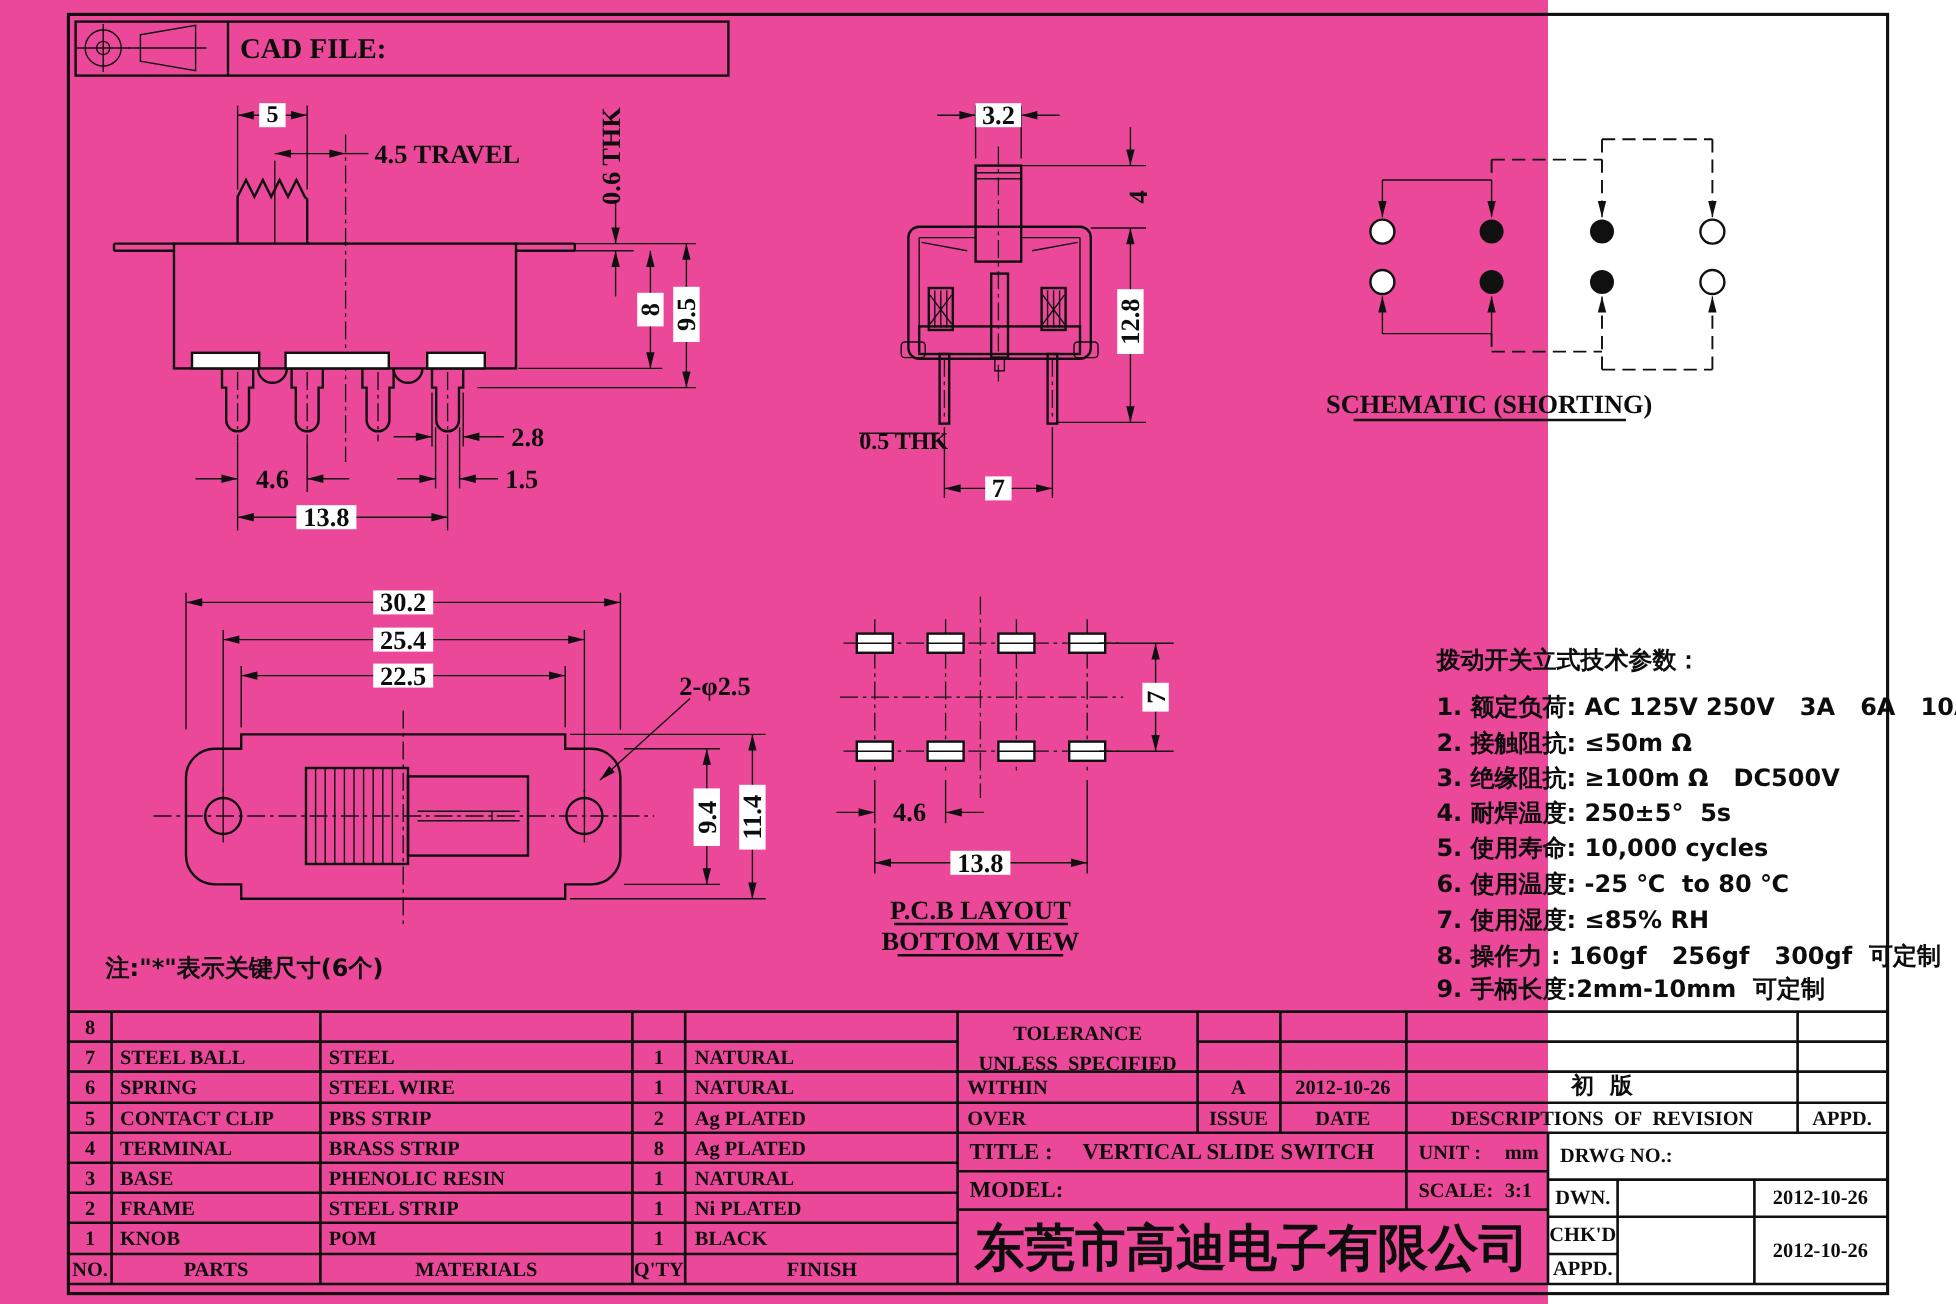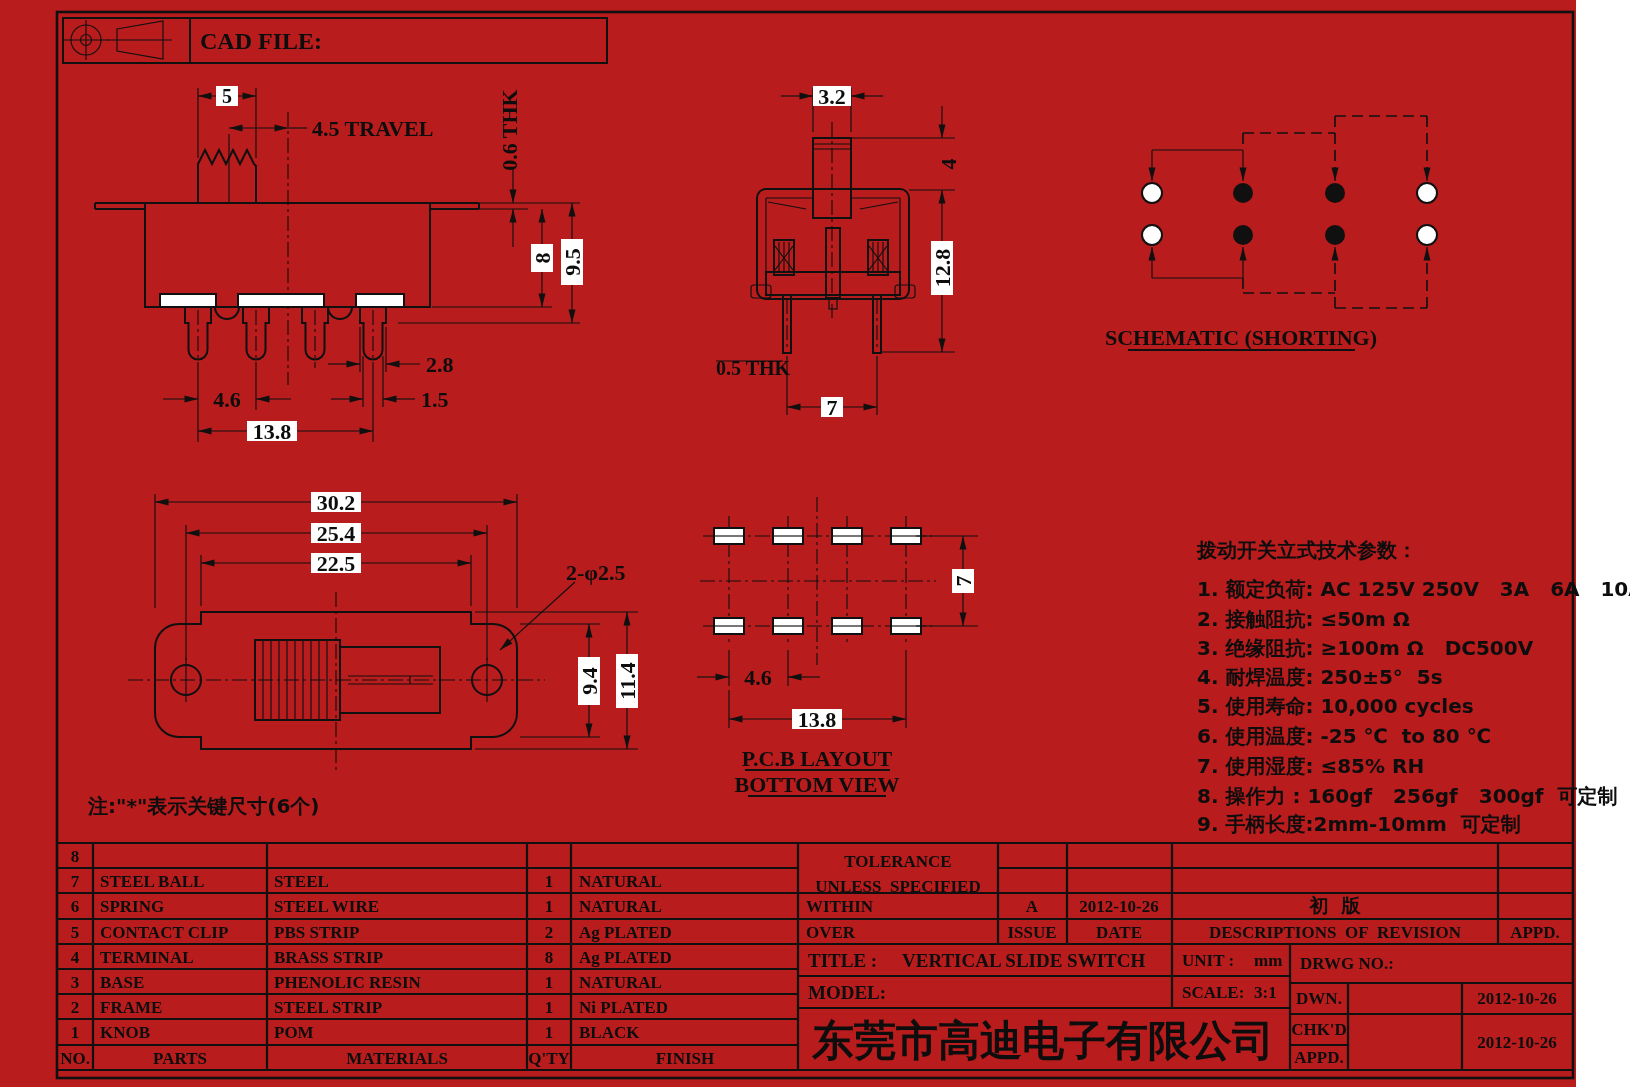--- a/index.html
+++ b/index.html
@@ -1,16 +1,16 @@
 <!DOCTYPE html>
 <html><head>
 <meta charset="utf-8">
 <style>
   html,body{margin:0;padding:0;background:#fff;}
-  .page{position:relative;width:1576px;height:1087px;background:#b91c1c;font-family:"Liberation Serif","DejaVu Serif",serif;}
+  .page{position:relative;width:1290px;height:1087px;background:#ec4899;font-family:"Liberation Serif","DejaVu Serif",serif;}
   svg{position:absolute;left:0;top:0;}
   
   .ln{stroke:#101010;stroke-width:2;fill:none;}
   .thin{stroke:#101010;stroke-width:1.15;fill:none;}
   .dim{stroke:#101010;stroke-width:1.15;fill:none;}
   .cdash{stroke:#101010;stroke-width:1.1;fill:none;stroke-dasharray:15 4 3 4;}
   .dash{stroke:#101010;stroke-width:1.6;fill:none;stroke-dasharray:11 6;}
   .tbl{stroke:#101010;stroke-width:2.2;fill:none;}
   .frame{stroke:#101010;stroke-width:2.6;fill:none;}
   .wb{fill:#ffffff;stroke:none;}

